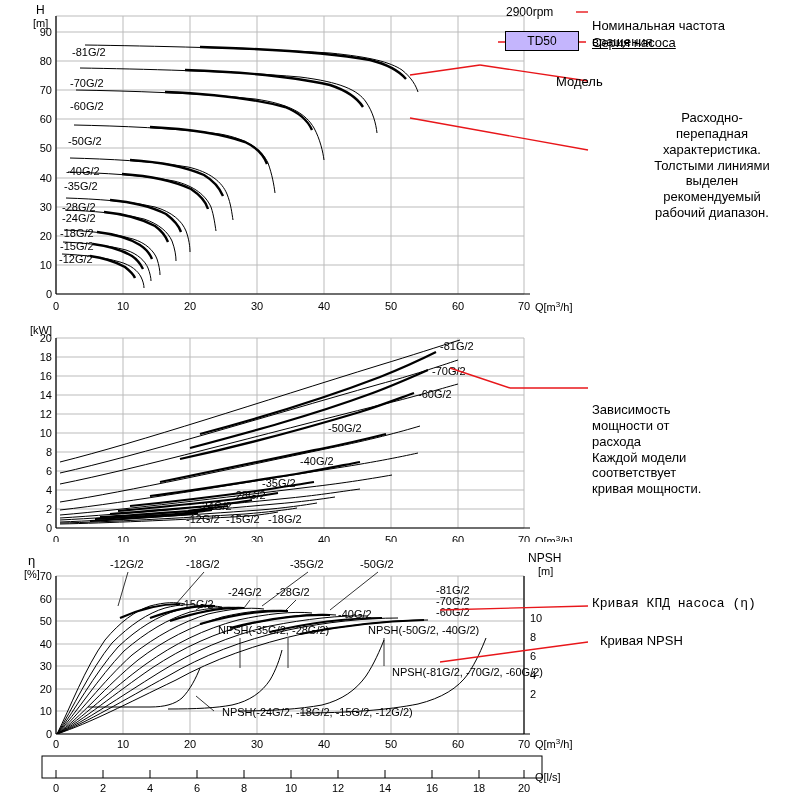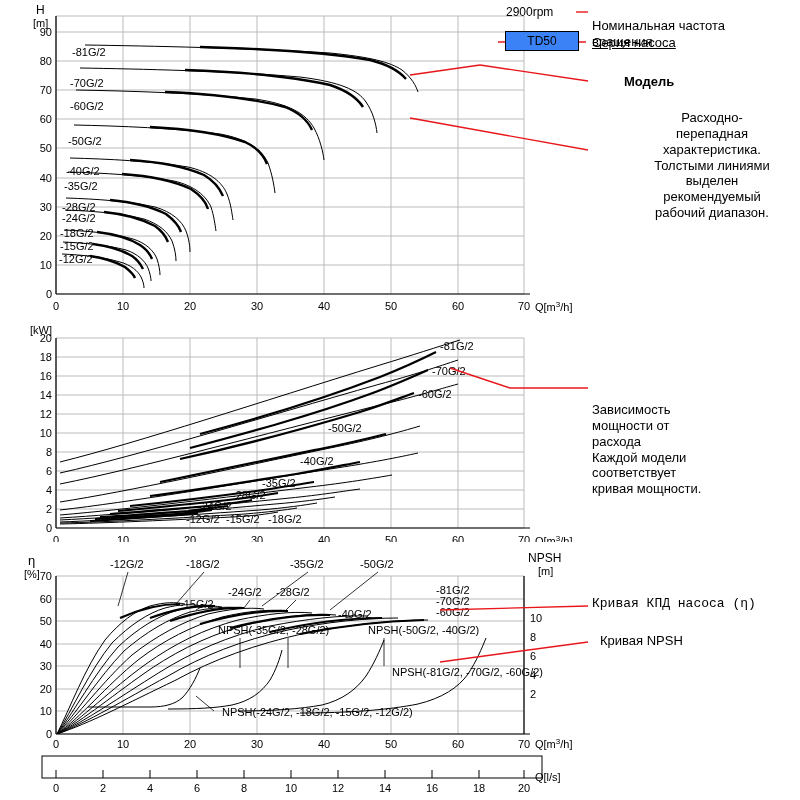--- a/index.html
+++ b/index.html
@@ -2,21 +2,21 @@
 <html><head>
 <meta charset="utf-8">
 <style>
   html,body{margin:0;padding:0;}
   body{width:800px;height:800px;background:#ffffff;font-family:"Liberation Sans",sans-serif;overflow:hidden;position:relative;}
   .root{position:absolute;left:0;top:0;width:800px;height:800px;}
   svg{display:block;}
   .abs{position:absolute;}
   .lbl{font-size:11px;fill:#000;}
   .note{position:absolute;font-size:13px;color:#000;line-height:1.22;white-space:pre-line;}
-  .boxlabel{position:absolute;border:1px solid #000;background:#3b82f6;font-size:12px;padding:2px 6px;}
+  .boxlabel{position:absolute;border:1px solid #000;background:#c4b5fd;font-size:12px;padding:2px 6px;}
   text{font-family:"Liberation Sans",sans-serif;}
 </style>
 </head>
 <body>
 
 <div class="root">
 
 <svg class="abs" style="left:0;top:0;" width="600" height="320">
   <defs>
     <clipPath id="clip1">
@@ -128,21 +128,21 @@
     <line x1="100" y1="65" x2="208" y2="81"></line>
     <line x1="30" y1="118" x2="208" y2="150"></line>
   </g>
 </svg>
 
 <div class="boxlabel" style="left:500px;top:3px;border:none;background:transparent;font-size:12px;">2900rpm</div>
 <div class="boxlabel" style="left:505px;top:31px;width:60px;text-align:center;">TD50</div>
 <div class="note" style="left:592px;top:2px;margin-top:16px;">Номинальная частота
 вращения</div>
 <div class="note" style="left:592px;top:35px;text-decoration:underline;">Серия насоса</div>
-<div class="note" style="left:624px;top:74px;font-weight:bold;">Модель</div>
+<div class="note" style="left:556px;top:74px;">Модель</div>
 <div class="note" style="left:607px;top:110px;width:210px;text-align:center;">Расходно-
 перепадная
 характеристика.
 Толстыми линиями
 выделен
 рекомендуемый
 рабочий диапазон.</div>
 
 <svg class="abs" style="left:0;top:322px;" width="600" height="220">
   <defs>

